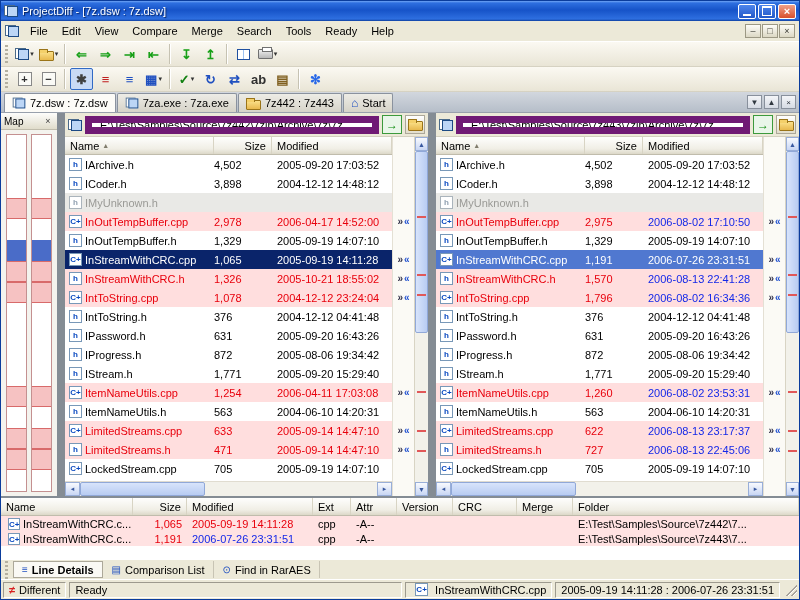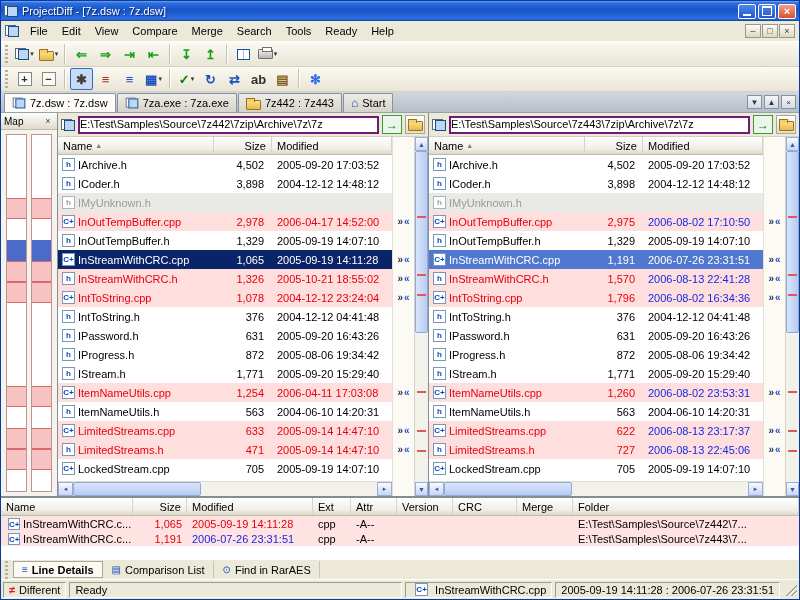--- a/index.html
+++ b/index.html
@@ -55,51 +55,51 @@
   
   .tabbar{height:21px;flex:none;display:flex;align-items:flex-end;background:linear-gradient(#D2D7DE,#B6BEC9);padding:2px 3px 0;border-bottom:1px solid #98A0AC}
   .tab{height:19px;display:flex;align-items:center;gap:4px;padding:0 7px;margin-right:1px;border:1px solid #8A929E;border-bottom:none;
     border-radius:2px 2px 0 0;background:linear-gradient(#EDECE6,#D6D3C8);white-space:nowrap;cursor:default}
   .tab.active{background:#FCFBF7;font-weight:normal}
   .i-pages.sm{transform:scale(.9)}
   .tab-controls{margin-left:auto;display:flex;gap:2px;align-items:center;padding-bottom:3px}
   .tabctl{width:15px;height:14px;border:1px solid #88909C;background:linear-gradient(#F4F5F8,#D6DBE4);font-size:8px;display:flex;align-items:center;justify-content:center;color:#303840}
 
   
-  .main{flex:1;min-height:0;display:flex;gap:1px;background:#848C94}
+  .main{flex:1;min-height:0;display:flex;gap:8px;background:#848C94}
   .map{width:56px;flex:none;background:#F4F3EE;display:flex;flex-direction:column}
   .map-header{height:17px;flex:none;display:flex;align-items:center;gap:2px;padding:0 3px;
     background:linear-gradient(#FDFDFB,#E0DCCB);border-bottom:1px solid #C0BCAC;font-size:10px}
   .map-close{margin-left:auto;width:12px;height:12px;display:flex;align-items:center;justify-content:center;font-size:9px;color:#444}
   #map-strips{flex:1;display:flex;gap:4px;padding:4px 5px}
   .strip{flex:1;position:relative;background:#fff;border:1px solid #C49090}
   .band{position:absolute;left:0;right:0}
   .band.pink{background:#F6C2C2;border-top:1px solid #D86A6A;border-bottom:1px solid #D86A6A}
   .band.blue{background:#4A6CC8}
 
   .pane{flex:1;min-width:0;background:#fff;display:flex;flex-direction:column}
   .pathbar{height:24px;flex:none;display:flex;align-items:center;gap:3px;padding:0 3px;background:#ECE9D8;border-bottom:1px solid #D4D0C0}
-  .pathfield{flex:1;min-width:0;height:18px;background:#fff;border:2px solid #701a75;display:flex;align-items:flex-start;padding:0 0;overflow:hidden;white-space:nowrap}
+  .pathfield{flex:1;min-width:0;height:18px;background:#fff;border:7px solid #701a75;display:flex;align-items:center;padding:0 8px;overflow:hidden;white-space:nowrap}
   .pbtn{width:20px;height:19px;flex:none;border:1px solid #ACA899;background:linear-gradient(#FFFFFF,#E2DECC);display:flex;align-items:center;justify-content:center}
   .pbtn.go{border-color:#3C9A3C;background:#E9F6E9;color:#0A8A0A;font-weight:bold;font-size:12px}
 
   .pbody{flex:1;min-height:0;display:flex}
   .pmain{flex:1;min-width:0;display:flex;flex-direction:column}
   .colhdr,.dhdr{height:18px;flex:none;display:flex;background:linear-gradient(#FEFEFD,#F0EEE5 70%,#DCD8C8);border-bottom:1px solid #C0BCAC}
   .ch,.dch{display:flex;align-items:center;padding:0 5px;border-right:1px solid #D8D4C4;overflow:hidden;white-space:nowrap}
   .ch.c-name{flex:1;gap:3px}
   .ch.c-size{width:58px;justify-content:flex-end}
   .ch.c-date{width:120px}
   .sort{font-size:7px;color:#807C6C}
   .rows{flex:1;overflow:hidden}
   .frow{height:19px;display:flex;align-items:center}
   .fico{width:13px;height:13px;flex:none;margin:0 3px 0 4px;border:1px solid #7898B8;background:#fff;color:#0848C0;
     font-size:8px;font-weight:bold;text-align:center;line-height:11px}
   .fname{flex:1;min-width:0;white-space:nowrap;overflow:hidden}
-  .fsize{width:58px;flex:none;text-align:right;padding-right:8px}
+  .fsize{width:58px;flex:none;padding-right:8px}
   .fdate{width:120px;flex:none;padding-left:5px}
   .frow.diff{background:#FFDEDE;color:#E8000C}
   .frow.dblue .fdate{color:#1428E8}
   .frow.gray{background:#E9E9E6;color:#9A9A96}
   .frow.gray .fico{border-color:#AAB4BC;color:#90A0B0}
   .frow.sel{background:#0A246A;color:#fff}
   .frow.sel2{background:#5078D0;color:#fff}
 
   .gutter{width:22px;flex:none;background:#FBFAF5;border-left:1px solid #E4E0D4;display:flex;flex-direction:column}
   .gspacer{height:18px;flex:none}

